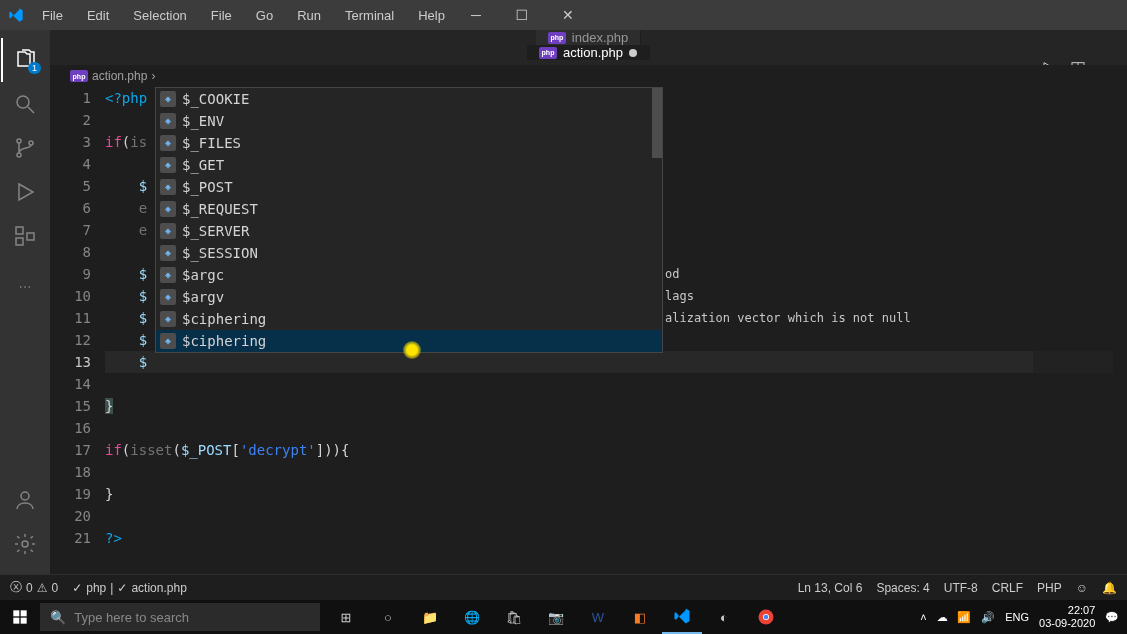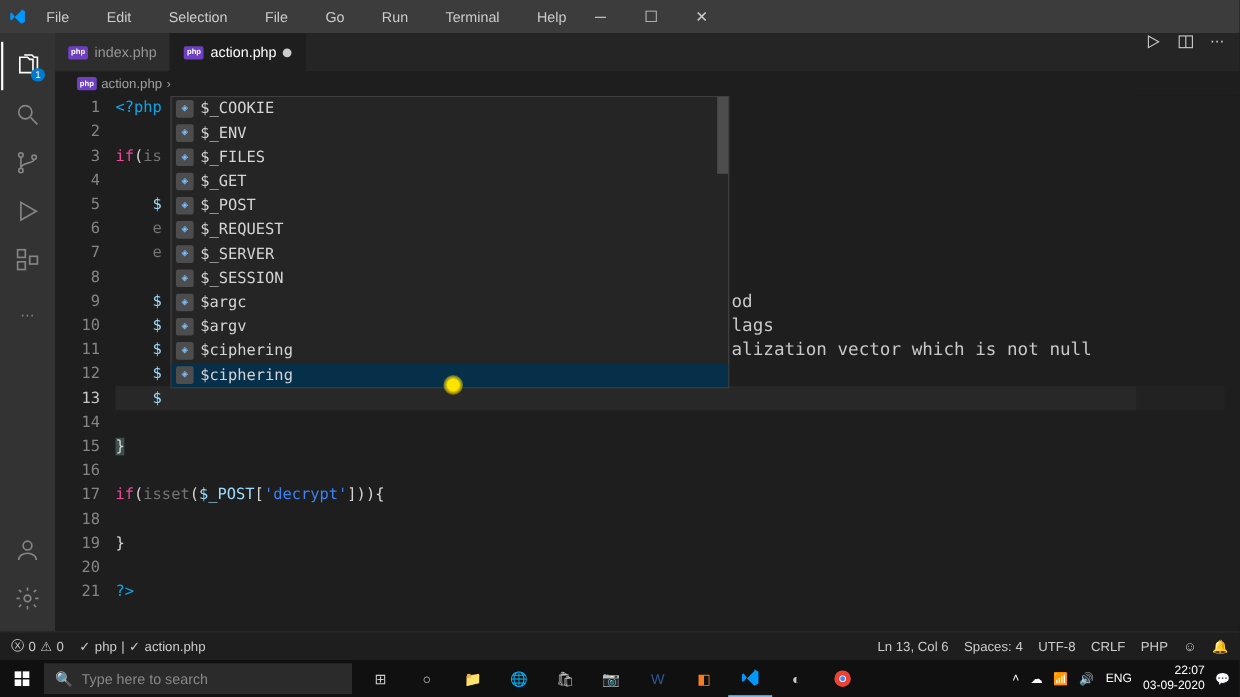--- a/index.html
+++ b/index.html
@@ -1,39 +1,39 @@
 <!DOCTYPE html>
 <html><head>
 <meta charset="utf-8">
 <style>
 * { margin: 0; padding: 0; box-sizing: border-box; }
 body { font-family: 'Segoe UI', Tahoma, sans-serif; font-size: 13px; background: #1e1e1e; color: #cccccc; overflow: hidden; width: 1127px; height: 634px; position: relative; }
 
 
 .titlebar { height: 30px; background: #3c3c3c; display: flex; align-items: center; padding-left: 8px; }
 .titlebar .logo { width: 16px; height: 16px; margin-right: 10px; }
-.menu-items { display: flex; gap: 18px; }
+.menu-items { display: flex; gap: 8px; }
 .menu-item { padding: 4px 8px; cursor: pointer; color: #cccccc; font-size: 13px; }
 .title-center { flex: 1; text-align: center; color: #cccccc; font-size: 12px; }
 .win-controls { display: flex; }
 .win-btn { width: 46px; height: 30px; display: flex; align-items: center; justify-content: center; color: #cccccc; cursor: pointer; font-size: 14px; }
 
 
 .activity-bar { position: absolute; left: 0; top: 30px; bottom: 26px; width: 50px; background: #333333; display: flex; flex-direction: column; align-items: center; padding-top: 8px; }
 .activity-icon { width: 48px; height: 44px; display: flex; align-items: center; justify-content: center; color: #858585; cursor: pointer; position: relative; }
 .activity-icon.active { color: #ffffff; border-left: 2px solid #fff; }
 .activity-icon svg { width: 24px; height: 24px; }
 .activity-bottom { margin-top: auto; margin-bottom: 8px; }
 .badge { position: absolute; bottom: 8px; right: 8px; background: #007acc; color: #fff; border-radius: 8px; font-size: 9px; padding: 1px 4px; min-width: 12px; text-align: center; }
 
 
 .main { position: absolute; left: 50px; top: 30px; right: 0; bottom: 26px; display: flex; flex-direction: column; }
 
 
-.tabs { height: 35px; background: #252526; display: flex; align-items: flex-start; }
+.tabs { height: 35px; background: #252526; display: flex; align-items: center; flex-direction: column; }
 .tab { height: 35px; padding: 0 12px; display: flex; align-items: center; gap: 6px; background: #2d2d2d; color: #969696; cursor: pointer; border-right: 1px solid #1e1e1e; }
 .tab.active { background: #1e1e1e; color: #ffffff; }
 .tab-close { width: 8px; height: 8px; border-radius: 50%; display: inline-block; }
 .tab.mod .tab-close { background: #cccccc; }
 .tab-actions { margin-left: auto; display: flex; gap: 14px; padding-right: 14px; color: #cccccc; }
 .tab-action { cursor: pointer; }
 
 
 .breadcrumb { height: 22px; background: #1e1e1e; display: flex; align-items: center; padding-left: 20px; font-size: 12px; color: #a0a0a0; gap: 4px; }
 
@@ -50,21 +50,21 @@
 .tok-tag { color: #0ea5e9; }
 .tok-punc { color: #d4d4d4; }
 
 
 .autocomplete { position: absolute; left: 50px; top: 0; width: 508px; background: #252526; border: 1px solid #454545; z-index: 10; font-family: Consolas, monospace; font-size: 14px; }
 .ac-item { height: 22px; display: flex; align-items: center; padding: 0 4px; gap: 6px; color: #d4d4d4; cursor: pointer; }
 .ac-item.sel { background: #062f4a; }
 .ac-icon { width: 16px; height: 16px; display: flex; align-items: center; justify-content: center; background: #4d4d4d; border-radius: 2px; font-size: 10px; color: #75beff; }
 .ac-scroll { position: absolute; right: 0; top: 0; width: 10px; height: 70px; background: #4d4d4d; }
 
-.doc-popup { position: absolute; left: 560px; top: 176px; color: #c8c8c8; font-family: Consolas, monospace; font-size: 16px; line-height: 22px; white-space: pre; }
+.doc-popup { position: absolute; left: 560px; top: 176px; color: #c8c8c8; font-family: Consolas, monospace; font-size: 12px; line-height: 22px; white-space: pre; }
 
 
 .minimap { position: absolute; right: 14px; top: 0; width: 80px; height: 100%; background: #1e1e1e; opacity: 0.6; }
 .editor-scroll { position: absolute; right: 0; top: 0; width: 14px; height: 100%; background: #1e1e1e; }
 
 
 .cursor-ptr { position: absolute; width: 18px; height: 18px; border-radius: 50%; background: radial-gradient(circle, #ffe400 40%, rgba(255,228,0,0.3) 70%); z-index: 20; }
 
 
 .statusbar { position: absolute; bottom: 0; left: 0; right: 0; height: 26px; background: #1e1e1e; border-top: 1px solid #2d2d2d; display: flex; align-items: center; font-size: 12px; color: #cccccc; padding: 0 10px; gap: 14px; }

